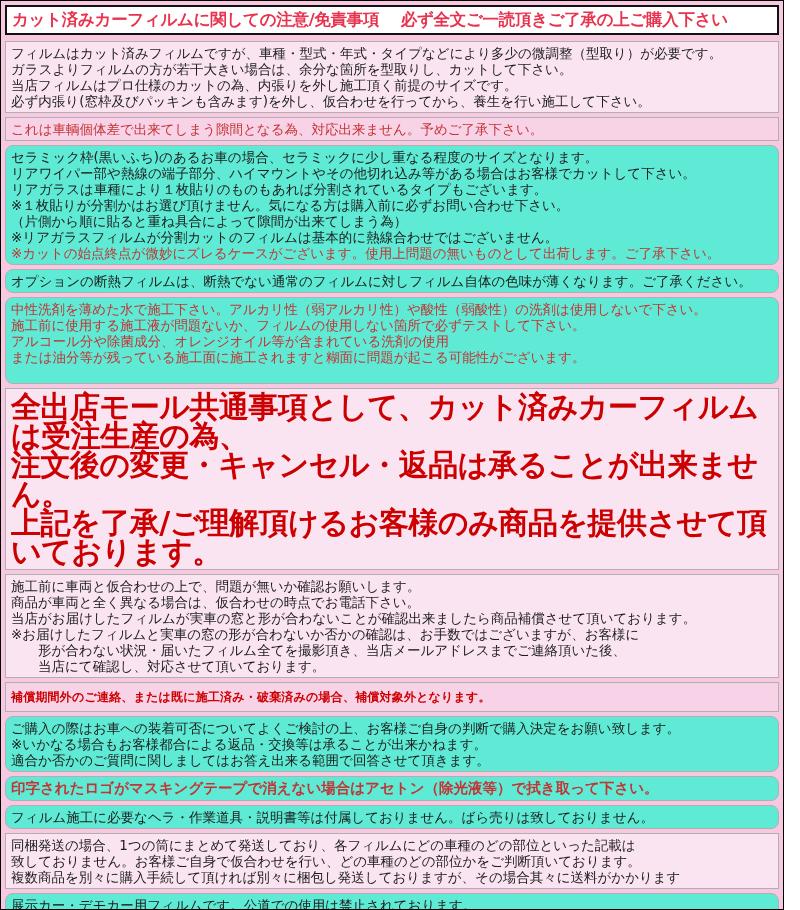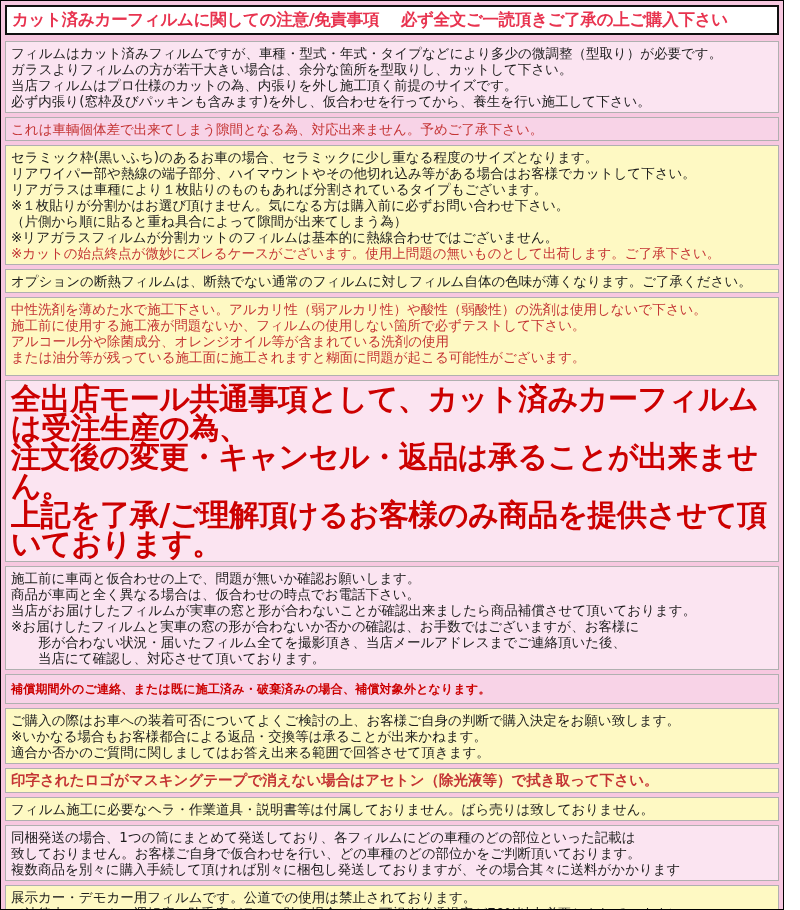--- a/index.html
+++ b/index.html
@@ -32,30 +32,30 @@
     padding:3px 5px;margin:0 1px 6px 1px;
     white-space:nowrap;letter-spacing:-0.3px;
   }
   .box{
     box-sizing:border-box;
     border:1px solid var(--border);
     padding:3px 5px;
     margin:0 1px 4px 1px;
     font-size:13.5px;line-height:16px;
   }
-  .bg-white{background:#fef9c3;}
+  .bg-white{background:#5eead4;border-radius:8px;}
   .bg-light{background:var(--light-pink);}
   .bg-pink{background:var(--pink-block);}
   .t-black{color:var(--black);}
   .t-red{color:var(--red);}
   .line{white-space:pre-wrap;}
   .big-red{color:var(--strong-red);font-weight:bold;font-size:30px;line-height:29px;letter-spacing:-0.5px;}
   .warn{color:var(--strong-red);font-weight:bold;font-size:12px;line-height:22px;letter-spacing:0.2px;white-space:nowrap;}
   .logo-line{color:var(--red);font-weight:bold;font-size:14.5px;line-height:17px;}
-  .tall{padding-bottom:10px;}
+  .tall{padding-bottom:18px;}
   .footer-box{
     box-sizing:border-box;
     border:2px solid #222;background:#fff;
     text-align:center;
     padding:5px 4px;margin:6px 1px 0 1px;
     font-weight:bold;font-size:17.5px;line-height:27px;
   }
   .footer-box .l1{color:#CC2222;text-decoration:underline;}
 </style>
 </head>

